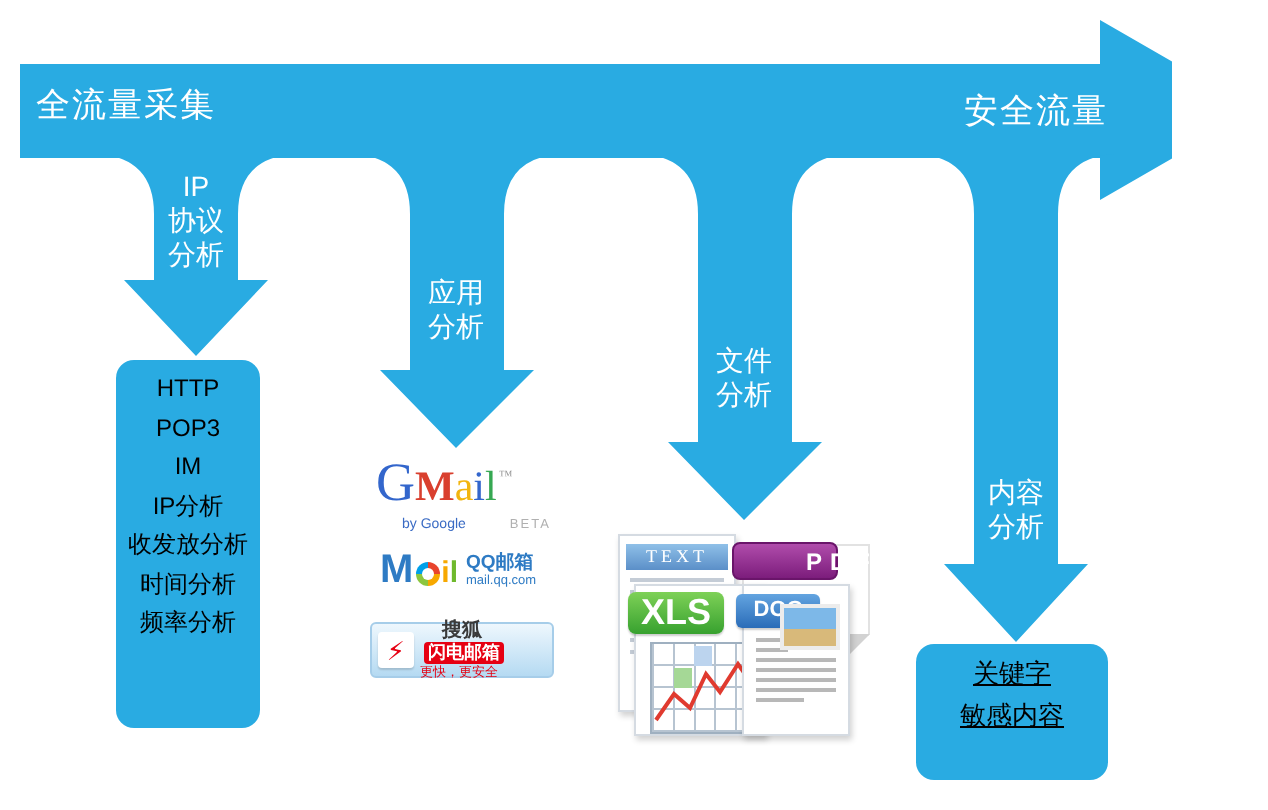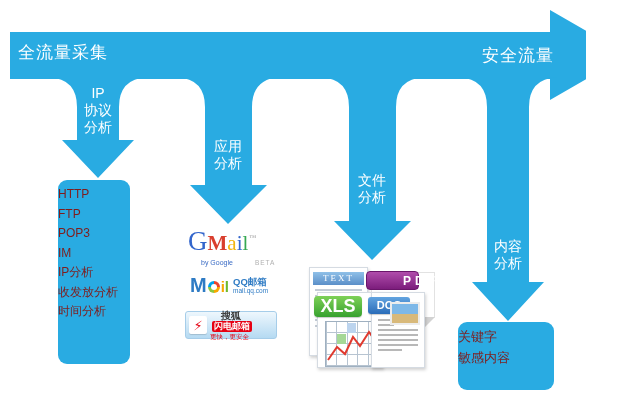--- a/index.html
+++ b/index.html
@@ -3,24 +3,24 @@
 <meta charset="utf-8">
 <style>
   html,body{margin:0;padding:0;background:#fff;}
   #stage{position:relative;width:586px;height:405px;background:#fff;overflow:hidden;
          font-family:"Liberation Sans","DejaVu Sans",sans-serif;}
   #flow-svg{position:absolute;left:0;top:0;}
   #flow-svg path{fill:#29abe2;}
   .wlabel{position:absolute;color:#fff;}
   .banner-label{font-size:17px;letter-spacing:1px;}
   .branch-label{width:60px;text-align:center;font-size:14px;line-height:17px;}
-  .bluebox{position:absolute;background:#29abe2;border-radius:9px;color:#7f1d1d;text-align:left;}
+  .bluebox{position:absolute;background:#29abe2;border-radius:9px;color:#000000;text-align:center;}
   #protocol-box{left:58px;top:180px;width:72px;height:184px;padding-top:5px;box-sizing:border-box;}
   #protocol-box div{font-size:12px;line-height:19.5px;}
-  #content-box{left:458px;top:322px;width:96px;height:68px;padding-top:4px;box-sizing:border-box;}
+  #content-box{left:458px;top:322px;width:96px;height:68px;padding-top:4px;box-sizing:border-box;text-decoration:underline;}
   #content-box div{font-size:13px;line-height:21px;}
 
   
   #gmail{position:absolute;left:188px;top:228px;width:96px;font-family:"Liberation Serif","DejaVu Serif",serif;}
   #gmail .row1{display:flex;align-items:baseline;line-height:26px;}
   #gmail .g{font-size:27px;color:#3366cc;}
   #gmail .m{font-size:21px;color:#d93f2e;font-weight:bold;}
   #gmail .a{font-size:21px;color:#f2b50f;}
   #gmail .i{font-size:21px;color:#3366cc;}
   #gmail .l{font-size:21px;color:#36a852;}
@@ -119,26 +119,26 @@
     <div>文件</div>
     <div>分析</div>
   </div>
   <div class="wlabel branch-label" style="left:478px;top:238px;">
     <div>内容</div>
     <div>分析</div>
   </div>
 
   <div id="protocol-box" class="bluebox">
     <div>HTTP</div>
-    <div>FTP</div>
     <div>POP3</div>
     <div>IM</div>
     <div>IP分析</div>
     <div>收发放分析</div>
     <div>时间分析</div>
+    <div>频率分析</div>
   </div>
 
   <div id="content-box" class="bluebox">
     <div>关键字</div>
     <div>敏感内容</div>
   </div>
 
   <div id="gmail">
     <div class="row1">
       <span class="g">G</span>

